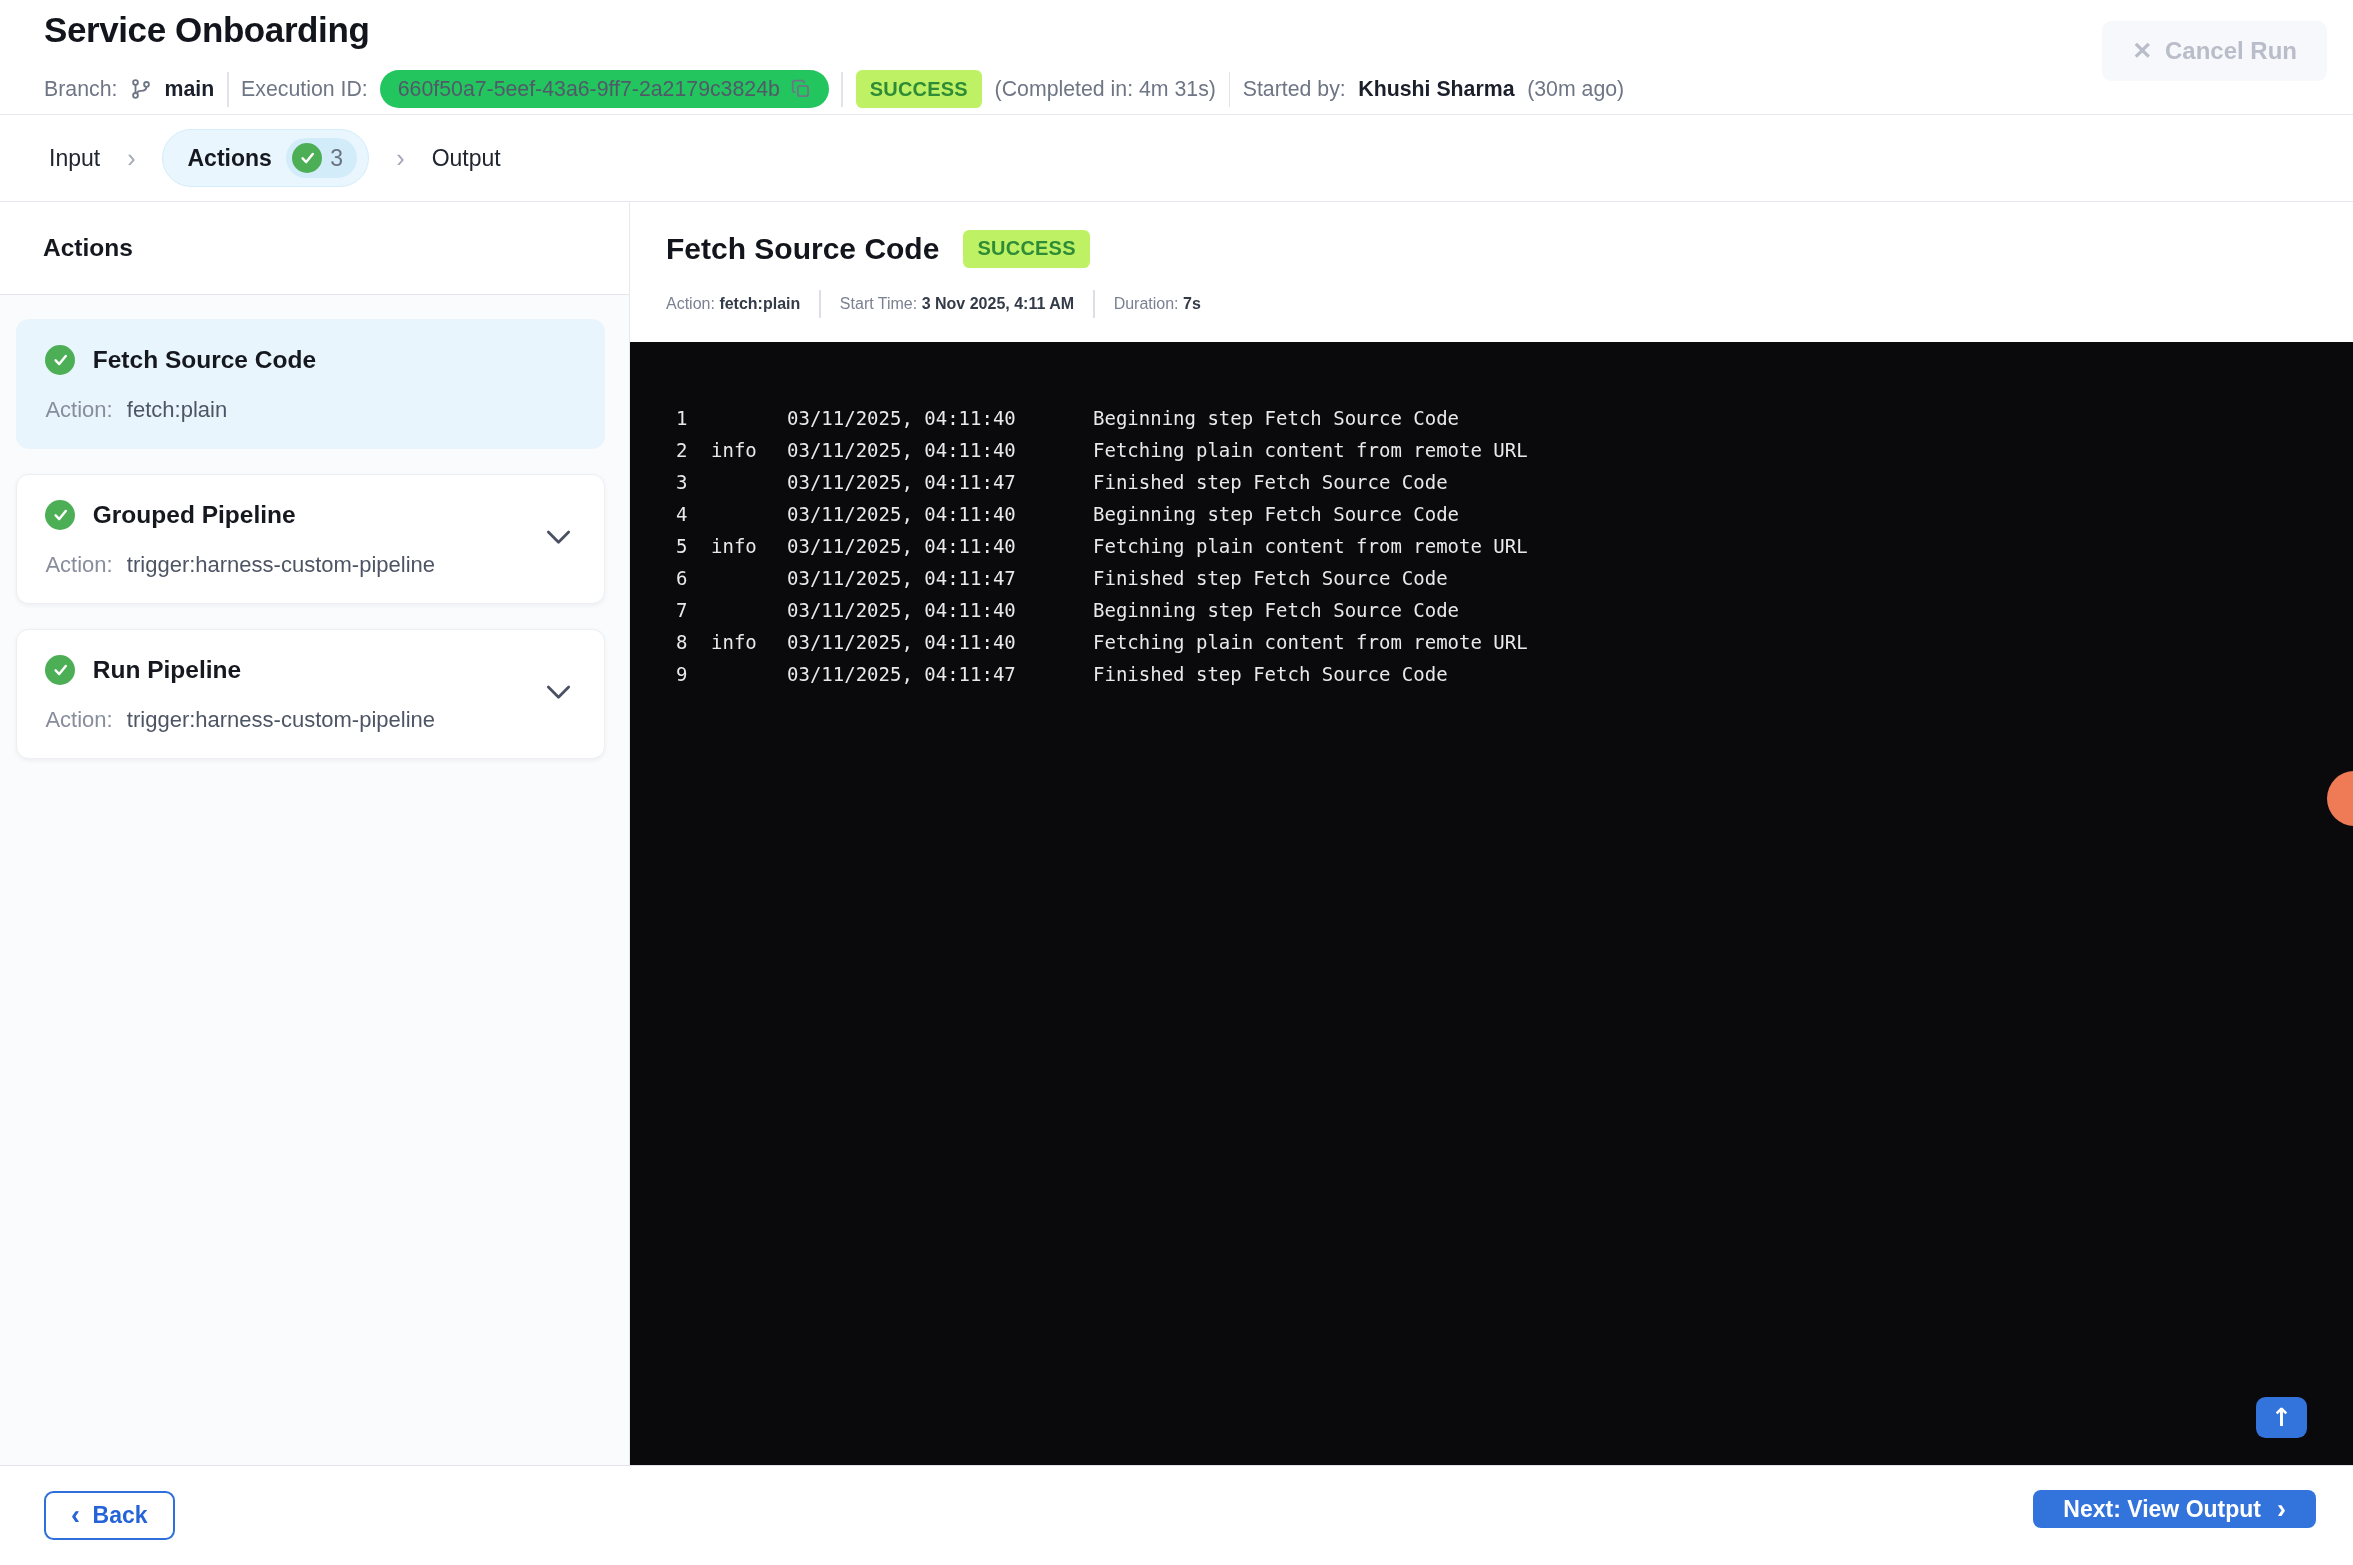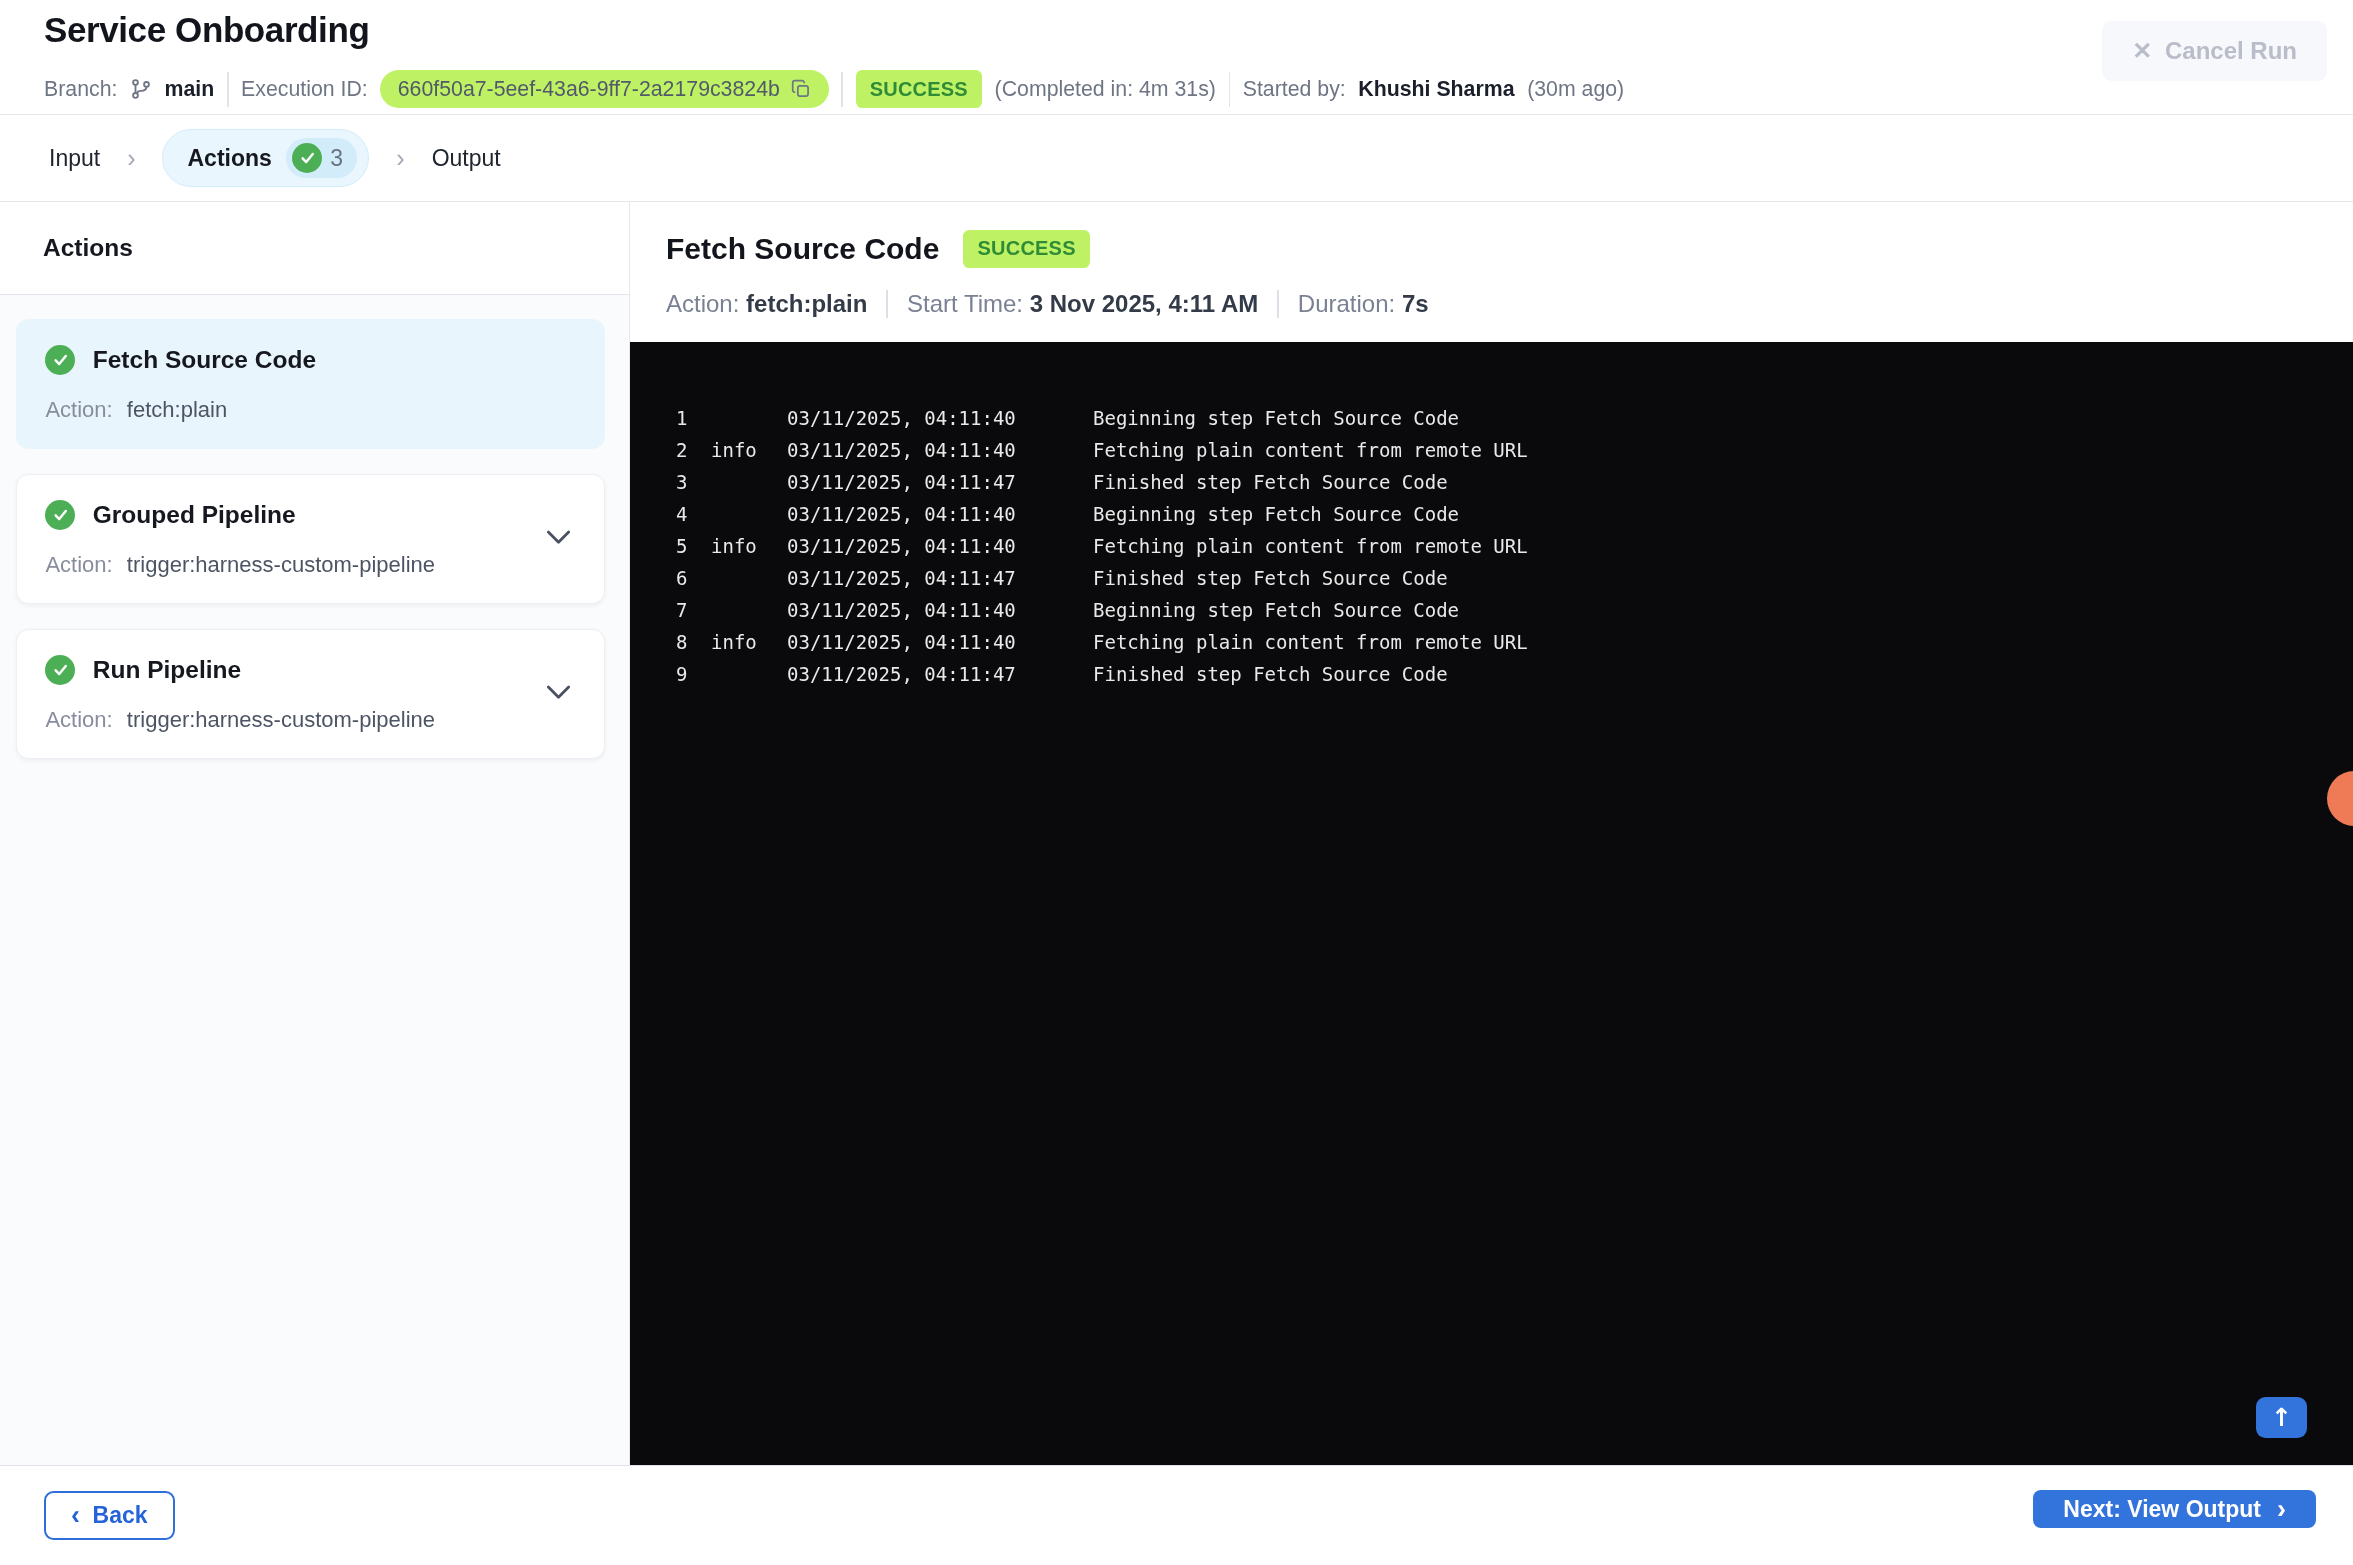--- a/index.html
+++ b/index.html
@@ -21,21 +21,21 @@
   }
   .header-sub {
     position: absolute; left: 44px; top: 70px; height: 38px;
     display: flex; align-items: center; gap: 12.6px;
     font-size: 21.3px; color: #6e7585; white-space: nowrap;
   }
   .hdr-val { color: #1a1f2b; font-weight: 600; }
   .vdiv { width: 1.6px; height: 35px; background: #e2e4ea; flex: none; }
   .exec-pill {
     display: inline-flex; align-items: center; gap: 11px;
-    background: #bef264; border-radius: 789px; padding: 6.3px 17.4px;
+    background: #22c55e; border-radius: 789px; padding: 6.3px 17.4px;
     color: #525a6a; font-size: 21.3px;
   }
   .icon-btn { background: none; border: none; padding: 0; cursor: pointer; display: inline-flex; align-items: center; color: #6e7585; }
   .badge-success {
     background: #bef264; color: #2e8b36; font-weight: 700; font-size: 20px;
     padding: 7.1px 14.2px; border-radius: 6.3px; letter-spacing: 0.2px; flex: none;
   }
   .cancel-btn {
     position: absolute; right: 27px; top: 20.5px;
     display: inline-flex; align-items: center; gap: 12.6px;
@@ -92,21 +92,21 @@
   .card-title { font-size: 24.5px; font-weight: 600; color: #15181e; }
   .card-action { margin-top: 22px; font-size: 22px; color: #878d9c; display: flex; gap: 14.2px; }
   .card-action .aval { color: #4d5565; }
   .card-chevron { position: absolute; right: 33px; top: 50%; transform: translateY(-50%); color: #4a5162; }
 
   
   .detail { flex: 1; display: flex; flex-direction: column; min-width: 0; background: #fff; }
   .detail-head { flex: none; padding: 28.4px 36px 0 36px; }
   .detail-title-row { display: flex; align-items: center; gap: 24px; }
   .detail-title { font-size: 30px; font-weight: 700; color: #12151c; margin: 0; }
-  .detail-meta { display: flex; align-items: center; gap: 19px; margin-top: 22px; padding-bottom: 24px; font-size: 24px; color: #7a8192; white-space: nowrap; }
+  .detail-meta { display: flex; align-items: center; gap: 19px; margin-top: 22px; padding-bottom: 24px; font-size: 16px; color: #7a8192; white-space: nowrap; }
   .detail-meta .mval { color: #343b48; font-weight: 600; }
   .meta-div { width: 1.6px; height: 28.4px; background: #dddfe6; }
 
   .console {
     flex: 1; background: #0a0a0c; position: relative; overflow: hidden;
     font-family: "DejaVu Sans Mono", monospace; font-size: 19px; color: #e9e9e9;
     padding-top: 60px;
   }
   .log-row { display: flex; height: 32px; align-items: center; white-space: pre; }
   .log-num { margin-left: 46px; width: 35px; flex: none; }

